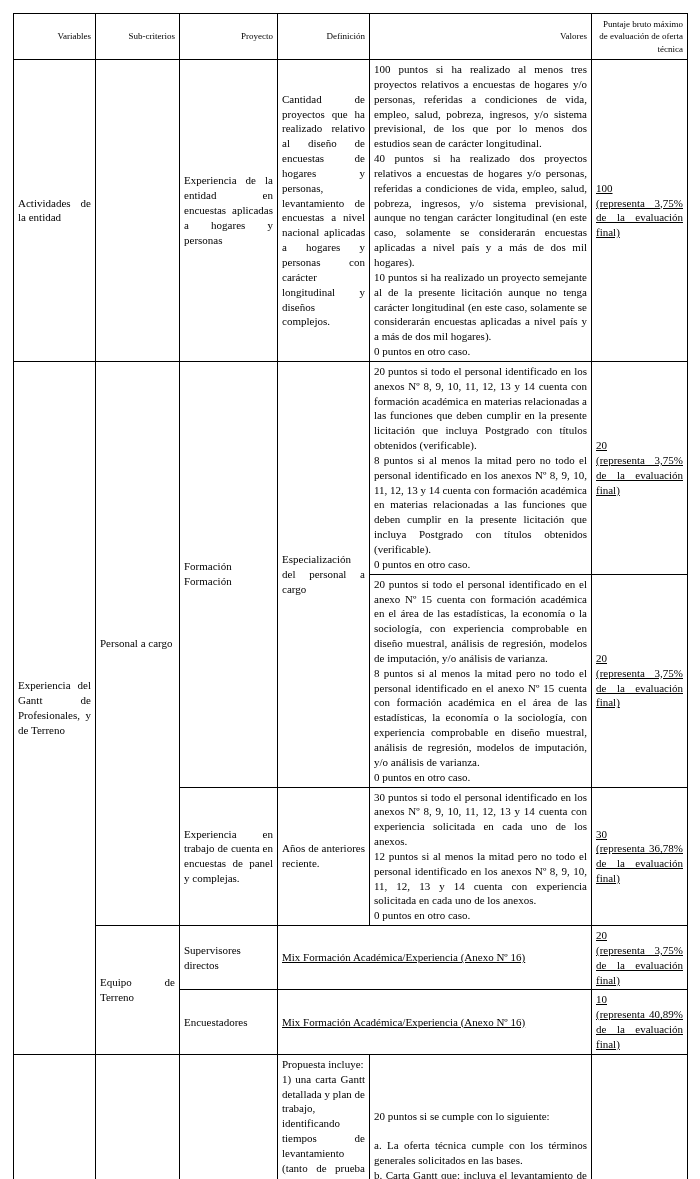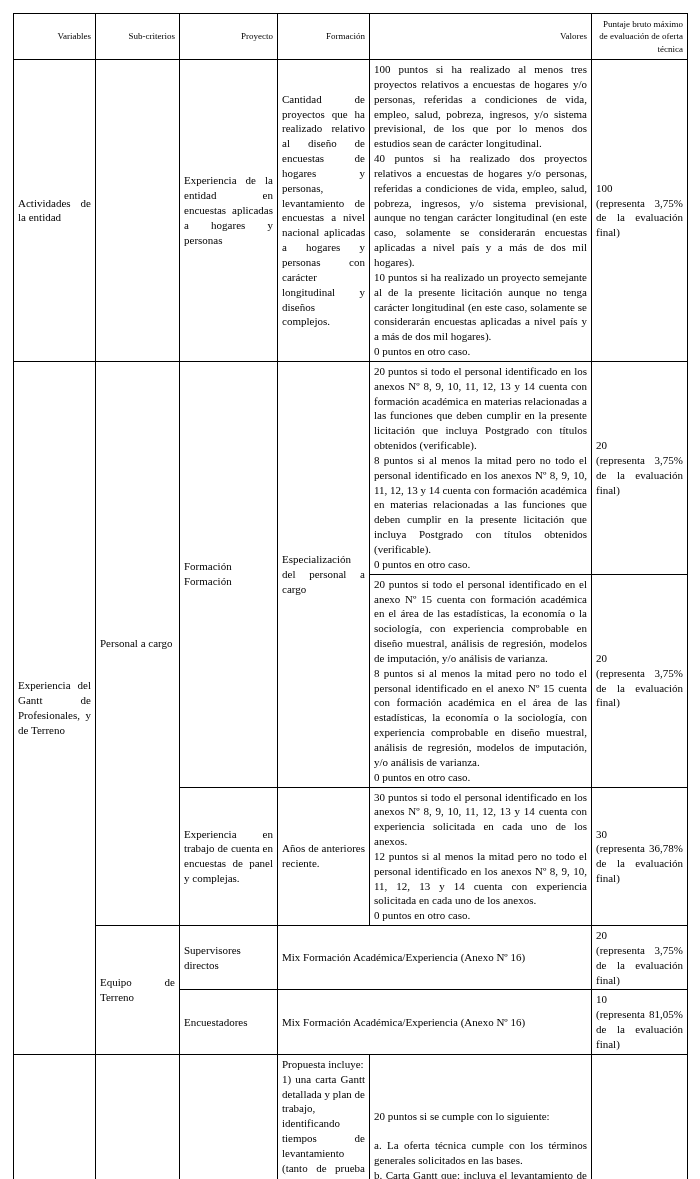--- a/index.html
+++ b/index.html
@@ -39,21 +39,21 @@
     font-size: 9px;
   }
   col.c1 { width: 82px; }
   col.c2 { width: 84px; }
   col.c3 { width: 98px; }
   col.c4 { width: 92px; }
   col.c5 { width: 222px; }
   col.c6 { width: 96px; }
   .top  { vertical-align: top; }
   .pre  { white-space: pre-line; }
-  .left { text-align: left; }
+  .left { text-align: left; text-decoration: underline; }
   tr.h-head { height: 46px; }
   tr.h-a { height: 226px; }
   tr.h-b { height: 198px; }
   tr.h-c { height: 176px; }
   tr.h-d { height: 100px; }
   tr.h-e { height: 50px; }
   tr.h-f { height: 42px; }
   tr.h-g { height: 296px; }
 </style>
 </head>
@@ -67,21 +67,21 @@
         <col class="c3">
         <col class="c4">
         <col class="c5">
         <col class="c6">
     </colgroup>
     <thead>
       <tr class="h-head">
         <th>Variables</th>
         <th>Sub-criterios</th>
         <th>Proyecto</th>
-        <th>Formación</th>
+        <th>Definición</th>
         <th>Valores</th>
         <th>Puntaje bruto máximo de evaluación de oferta técnica</th>
       </tr>
     </thead>
     <tbody>
 
       <tr class="h-a">
         <td>Actividades de la entidad</td>
         <td></td>
         <td>Experiencia de la entidad en encuestas aplicadas a hogares y personas</td>
@@ -129,21 +129,21 @@
         <td>Supervisores directos</td>
         <td colspan="2" class="left">Mix Formación Académica/Experiencia (Anexo Nº 16)</td>
         <td class="pre left">20
 (representa 3,75% de la evaluación final)</td>
       </tr>
 
       <tr class="h-f">
         <td>Encuestadores</td>
         <td colspan="2" class="left">Mix Formación Académica/Experiencia (Anexo Nº 16)</td>
         <td class="pre left">10
-(representa 81,05% de la evaluación final)</td>
+(representa 40,89% de la evaluación final)</td>
       </tr>
 
       <tr class="h-g">
         <td>Calidad de la propuesta técnica</td>
         <td>Planificación del Proyecto</td>
         <td>Plan de Actividades, Cronograma de entregables, y Programa de Levantamiento.</td>
         <td class="top pre">Propuesta incluye:
 1) una carta Gantt detallada y plan de trabajo, identificando tiempos de levantamiento (tanto de prueba piloto, como de la aplicación de la encuesta en campo) por semana de duración del proyecto;
 2) una línea de tiempo, por día, del proyecto en que se consignen los distintos entregables;
 3) un informe de los eventuales problemas que dificulten el cumplimiento de las tareas en los tiempos definidos, en la que se destaquen estrategias para evitar una alta rotación de encuestadores</td>

